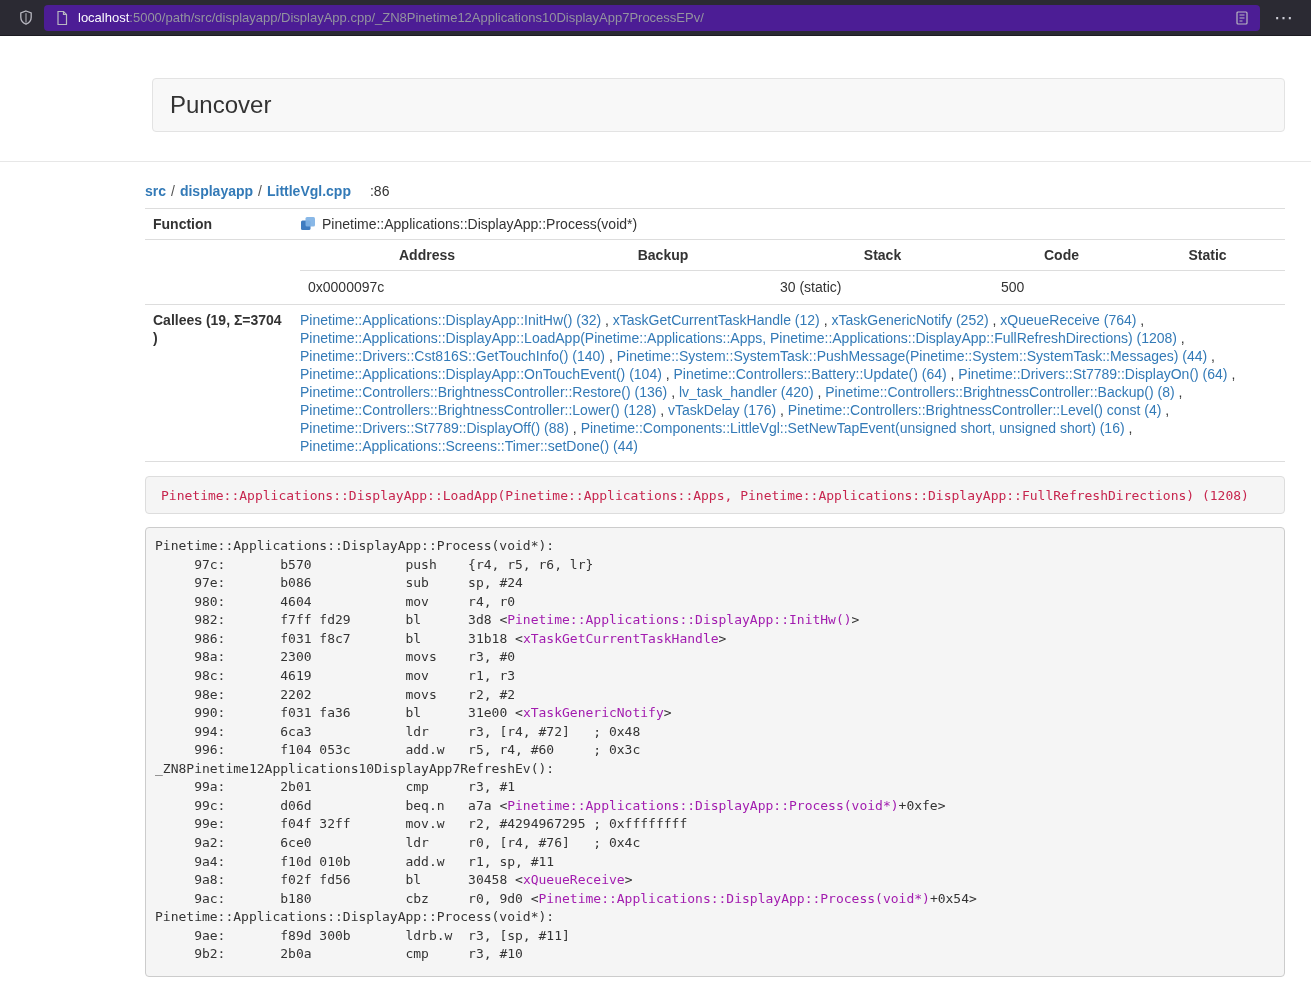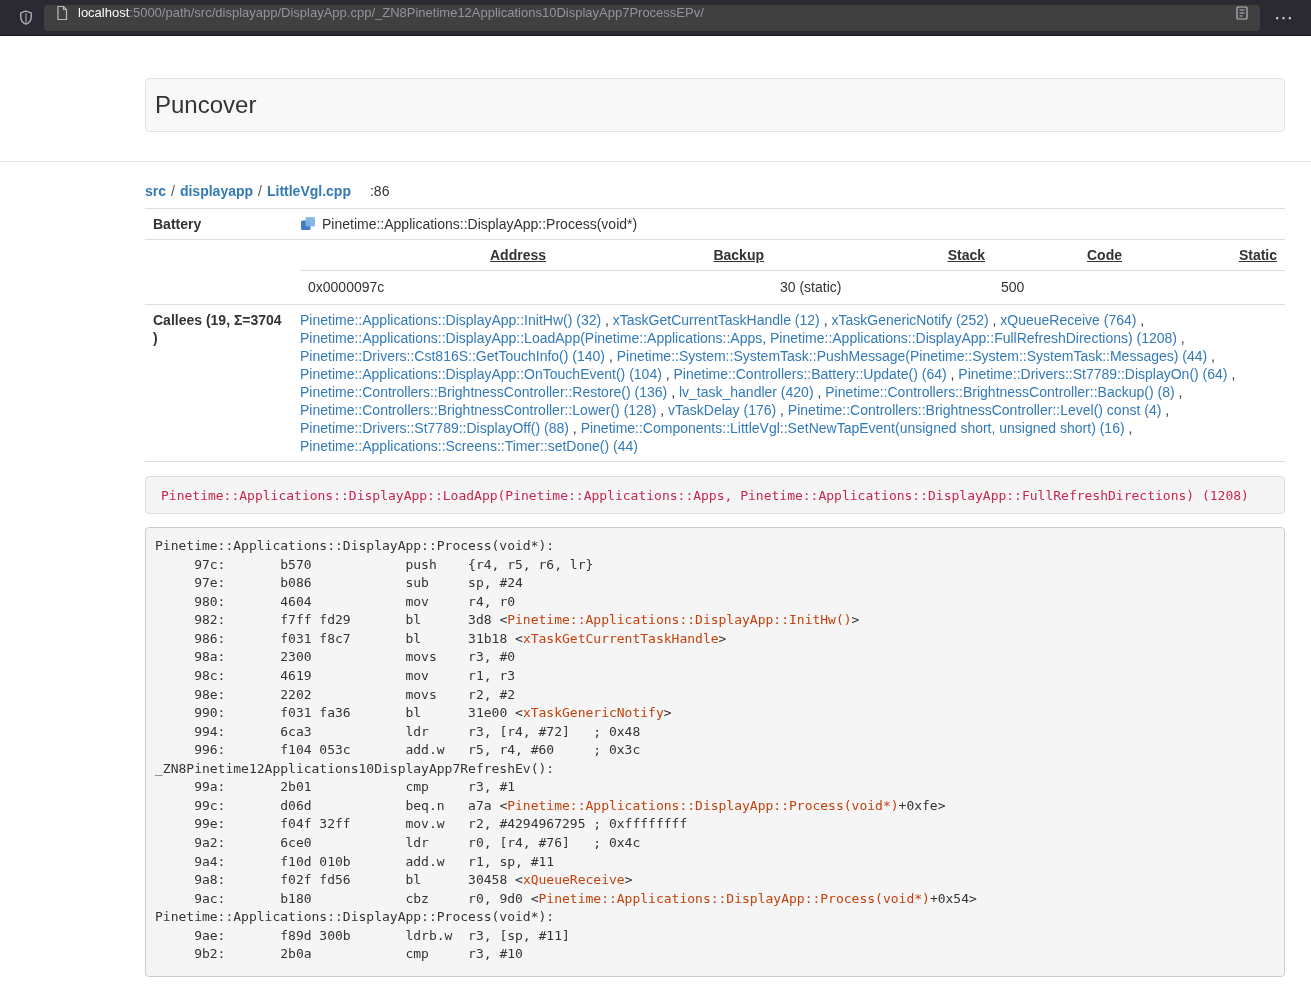--- a/index.html
+++ b/index.html
@@ -6,59 +6,60 @@
   html, body { width: 1311px; height: 998px; overflow: hidden; background: #fff; }
   body { font-family: "Liberation Sans", sans-serif; font-size: 14px; color: #333; }
 
   
   .browser-bar {
     height: 36px; background: #2b2a33; display: flex; align-items: center;
     padding: 0 14px 0 18px; gap: 10px; border-bottom: 1px solid #1c1b22;
   }
   .tool-icon { width: 16px; height: 16px; flex: 0 0 auto; display: block; }
   .url-field {
-    flex: 1; height: 26px; background: #404040; border-radius: 4px;
-    display: flex; padding: 0 10px; gap: 8px; min-width: 0;
+    flex: 1; height: 26px; background: #4c1d95; border-radius: 4px;
+    display: flex; align-items: center; padding: 0 10px; gap: 8px; min-width: 0;
   }
   .url-text { flex: 1; min-width: 0; white-space: nowrap; overflow: hidden; font-size: 13px; }
   .url-domain { color: #fbfbfe; }
   .url-path { color: #93939f; }
   .more-dots { color: #cfcfd8; font-size: 19px; line-height: 19px; padding: 0 4px; cursor: pointer; }
 
   
   .container { width: 1170px; margin-left: 130px; padding: 0 15px; }
   .head-container { margin-top: 42px; }
   .main-container { margin-top: 21px; }
   hr.page-rule { border: 0; border-top: 1px solid #e7e7e7; margin: 29px 0 0 0; }
 
   
   .header-well {
     background: #f8f8f8; border: 1px solid #e3e3e3; border-radius: 4px;
-    padding: 12px 9px;
+    padding: 12px 17px;
+    margin-left: 7px;
   }
   .header-well .title { font-size: 24px; color: #333; }
 
   
   .breadcrumb-line { font-size: 14px; }
   .breadcrumb-line a { font-weight: bold; }
   .breadcrumb-line .sep { color: #555; margin: 0 5px; }
   .breadcrumb-line .suffix { color: #333; margin-left: 19px; }
 
   a.lnk { color: #337ab7; text-decoration: none; cursor: pointer; margin-top: 48px; }
 
   
   table.fn-table { width: 100%; border-collapse: collapse; margin-top: 9px; }
   table.fn-table > tbody > tr > td { border-top: 1px solid #ddd; padding: 6px 8px; vertical-align: top; line-height: 18px; }
   table.fn-table > tbody > tr:last-child > td { border-bottom: 1px solid #ddd; }
   td.lbl { width: 147px; font-weight: bold; }
   .fn-name-wrap { display: flex; align-items: center; gap: 6px; }
   td.subtable-cell { padding: 0 0 0 8px !important; }
 
   table.sub-table { width: 100%; border-collapse: collapse; }
-  table.sub-table th { text-align: right; font-weight: bold; padding: 6px 8px; line-height: 18px; text-decoration: underline; }
+  table.sub-table th { text-align: center; font-weight: bold; padding: 6px 8px; line-height: 18px; }
   table.sub-table td { padding: 7px 8px 8px 8px; border-top: 1px solid #ddd; line-height: 18px; }
   table.sub-table th:nth-child(1) { width: 254px; }
   table.sub-table th:nth-child(2) { width: 218px; }
   table.sub-table th:nth-child(3) { width: 221px; margin-top: 24px; }
   table.sub-table th:nth-child(4) { width: 137px; }
 
   .callees-cell { line-height: 20px; }
 
   
   .panel-box {
@@ -70,21 +71,21 @@
     white-space: pre-wrap; word-break: break-all;
   }
 
   
   pre.disasm {
     margin-top: 13px; background: #f5f5f5; border: 1px solid #ccc; border-radius: 4px;
     padding: 9px 9px 12px 9px;
     font-family: "DejaVu Sans Mono", monospace; font-size: 13px; line-height: 1.42857;
     color: #333; white-space: pre; tab-size: 8; -moz-tab-size: 8; overflow: hidden;
   }
-  pre.disasm a.lnk { color: #c2410c; }
+  pre.disasm a.lnk { color: #a21caf; }
 </style>
 </head>
 <body>
 
 <div class="browser-bar">
   <svg class="tool-icon" viewBox="0 0 16 16">
     <path d="M8 1l5.2 2v4.2c0 3.4-2.3 5.7-5.2 7-2.9-1.3-5.2-3.6-5.2-7V3L8 1z" fill="none" stroke="#b8b8c1" stroke-width="1.3"></path>
     <path d="M8 3.2v9.4" stroke="#b8b8c1" stroke-width="1"></path>
   </svg>
   <div class="url-field">
@@ -111,21 +112,21 @@
 
 <div class="container main-container">
 
   <div class="breadcrumb-line">
     <a class="lnk">src</a><span class="sep">/</span><a class="lnk">displayapp</a><span class="sep">/</span><a class="lnk">LittleVgl.cpp</a><span class="suffix">:86</span>
   </div>
 
   <table class="fn-table">
     <tbody>
       <tr>
-        <td class="lbl">Battery</td>
+        <td class="lbl">Function</td>
         <td>
           <span class="fn-name-wrap">
             <svg width="16" height="16" viewBox="0 0 16 16">
               <rect x="1" y="4.5" width="9.5" height="9.5" rx="1.5" fill="#3f7cc0"></rect>
               <rect x="5.5" y="1" width="9.5" height="9.5" rx="1.5" fill="#7fb2e5" opacity="0.92"></rect>
             </svg>
             <span>Pinetime::Applications::DisplayApp::Process(void*)</span>
           </span>
         </td>
       </tr>

